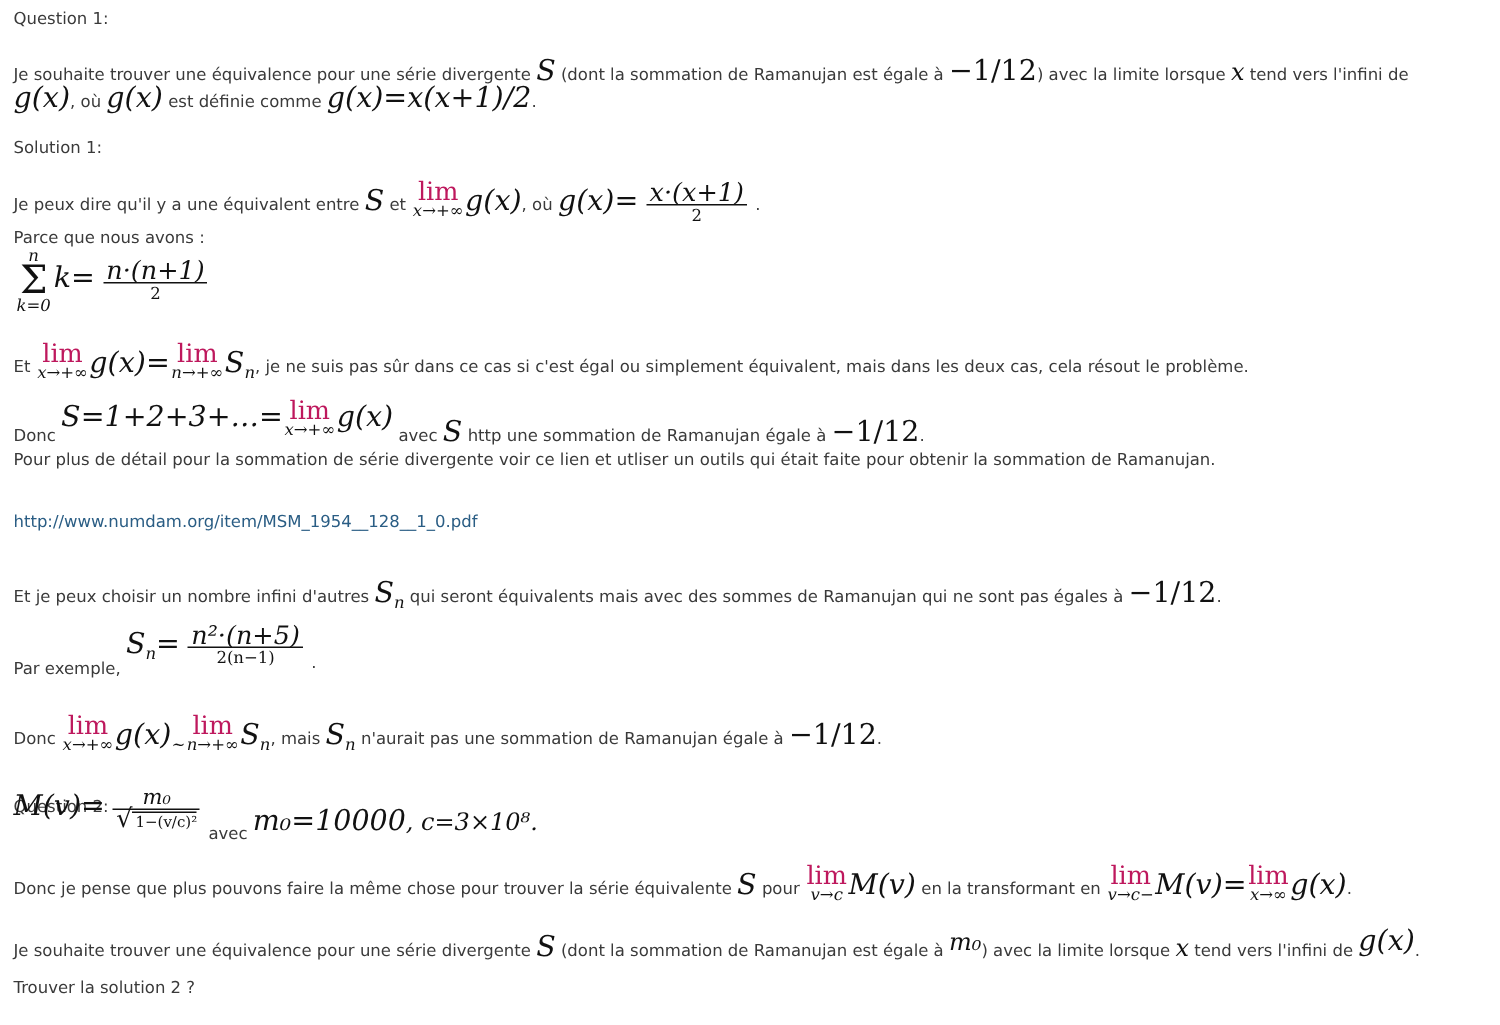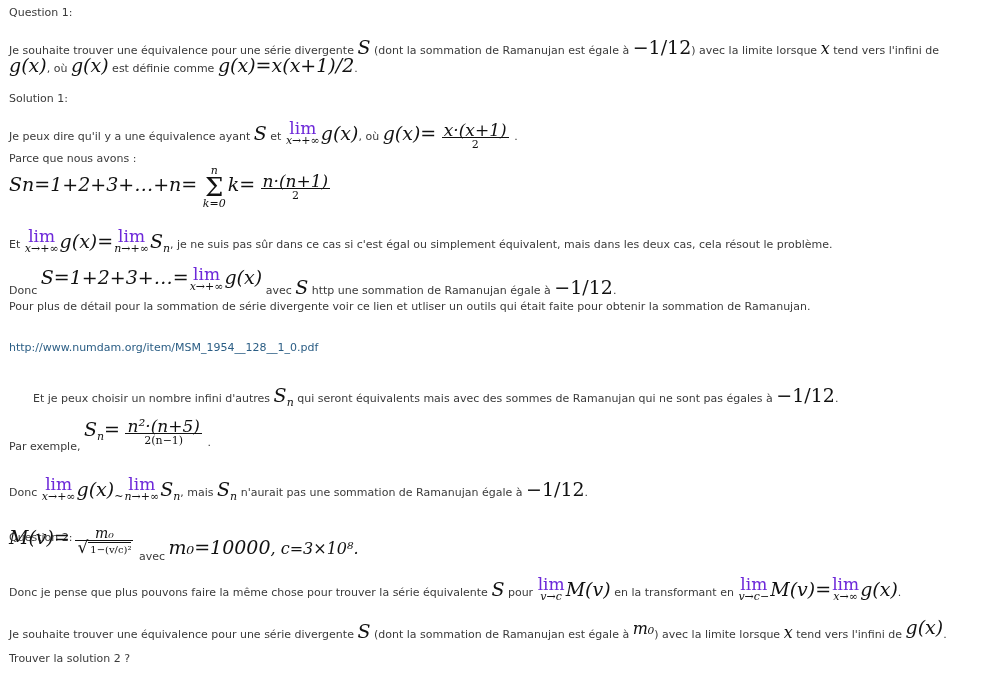--- a/index.html
+++ b/index.html
@@ -5,21 +5,21 @@
   html,body{margin:0;padding:0;background:#ffffff;}
   body{width:1000px;height:683px;overflow:hidden;position:relative;
        font-family:"DejaVu Sans","Liberation Sans",sans-serif;font-size:11px;color:#3a3a3a;}
   .line{position:absolute;left:9px;white-space:nowrap;}
   .m{font-family:"DejaVu Serif","Liberation Serif",serif;color:#111;}
   .mi{font-family:"DejaVu Serif","Liberation Serif",serif;font-style:italic;color:#111;}
   .big{font-size:19px;}
   .med{font-size:16px;}
   .sub{font-size:11px;vertical-align:-4px;}
   .lim{display:inline-block;position:relative;text-align:center;vertical-align:-4px;margin:0 1px;}
-  .lim .lw{display:block;font-family:"DejaVu Serif","Liberation Serif",serif;font-size:17px;line-height:16px;color:#6d28d9;}
+  .lim .lw{display:block;font-family:"DejaVu Serif","Liberation Serif",serif;font-size:17px;line-height:16px;color:#be185d;}
   .lim .lu{display:block;font-family:"DejaVu Serif","Liberation Serif",serif;font-style:italic;font-size:11px;line-height:10px;color:#111;}
   .frac{display:inline-block;text-align:center;vertical-align:middle;margin:0 2px;}
   .frac .num{display:block;border-bottom:1px solid #111;padding:0 2px;font-family:"DejaVu Serif","Liberation Serif",serif;font-style:italic;font-size:17px;line-height:13px;color:#111;}
   .frac .den{display:block;padding:0 2px;font-family:"DejaVu Serif","Liberation Serif",serif;font-size:11px;line-height:13px;color:#111;}
   .sum{display:inline-block;text-align:center;vertical-align:middle;margin:0 2px;}
   .sum span{display:block;font-family:"DejaVu Serif","Liberation Serif",serif;color:#111;}
   .sum .su{font-style:italic;font-size:11px;line-height:10px;}
   .sum .sg{font-size:26px;line-height:22px;}
   .sum .sl{font-style:italic;font-size:11px;line-height:12px;}
   a.link{color:#2a5d84;text-decoration:none;text-align:center;}
@@ -42,32 +42,31 @@
 <div class="line" style="top:54px;">
   <span class="mi big">g(x)</span><span>, où</span>
   <span class="mi big">g(x)</span>
   <span>est définie comme</span>
   <span class="mi big">g(x)=x(x+1)/2</span><span>.</span>
 </div>
 
 <div class="line" style="top:92px;">Solution 1:</div>
 
 <div class="line" style="top:120px;">
-  <span>Je peux dire qu'il y a une équivalence ayant</span>
+  <span>Je peux dire qu'il y a une équivalent entre</span>
   <span class="mi big">S</span>
   <span>et</span>
   <span class="lim"><span class="lw">lim</span><span class="lu">x→+∞</span></span><span class="mi big">g(x)</span><span>, où</span>
   <span class="mi big">g(x)</span><span class="m big">=</span>
   <span class="frac"><span class="num">x·(x+1)</span><span class="den">2</span></span>
   <span>.</span>
 </div>
 <div class="line" style="top:152px;">Parce que nous avons :</div>
 
 <div class="line" style="top:166px;">
-  <span class="mi big">Sn=1+2+3+…+n=</span>
   <span class="sum"><span class="su">n</span><span class="sg">Σ</span><span class="sl">k=0</span></span><span class="mi big">k=</span>
   <span class="frac"><span class="num">n·(n+1)</span><span class="den">2</span></span>
 </div>
 
 <div class="line" style="top:228px;">
   <span>Et</span>
   <span class="lim"><span class="lw">lim</span><span class="lu">x→+∞</span></span><span class="mi big">g(x)</span><span class="m big">=</span><span class="lim"><span class="lw">lim</span><span class="lu">n→+∞</span></span><span class="mi big">S<span class="sub">n</span></span><span>, je ne suis pas sûr dans ce cas si c'est égal ou simplement équivalent, mais dans les deux cas, cela résout le problème.</span>
 </div>
 
 <div class="line" style="top:266px;">
@@ -78,21 +77,21 @@
   <span>http une sommation de Ramanujan égale à</span>
   <span class="m big">−1/12</span><span>.</span>
 </div>
 
 <div class="line" style="top:300px;">Pour plus de détail pour la sommation de série divergente voir ce lien et utliser un outils qui était faite pour obtenir la sommation de Ramanujan.</div>
 
 <div class="line" style="top:341px;">
   <a class="link" href="#">http://www.numdam.org/item/MSM_1954__128__1_0.pdf</a>
 </div>
 
-<div class="line" style="top:384px;margin-left:24px;">
+<div class="line" style="top:384px;">
   <span>Et je peux choisir un nombre infini d'autres</span>
   <span class="mi big">S<span class="sub">n</span></span>
   <span>qui seront équivalents mais avec des sommes de Ramanujan qui ne sont pas égales à</span>
   <span class="m big">−1/12</span><span>.</span>
 </div>
 
 <div class="line" style="top:418px;">
   <span style="vertical-align:-14px;">Par exemple,</span>
   <span class="mi big">S<span class="sub">n</span></span><span class="m big">=</span>
   <span class="frac"><span class="num">n²·(n+5)</span><span class="den">2(n−1)</span></span>

